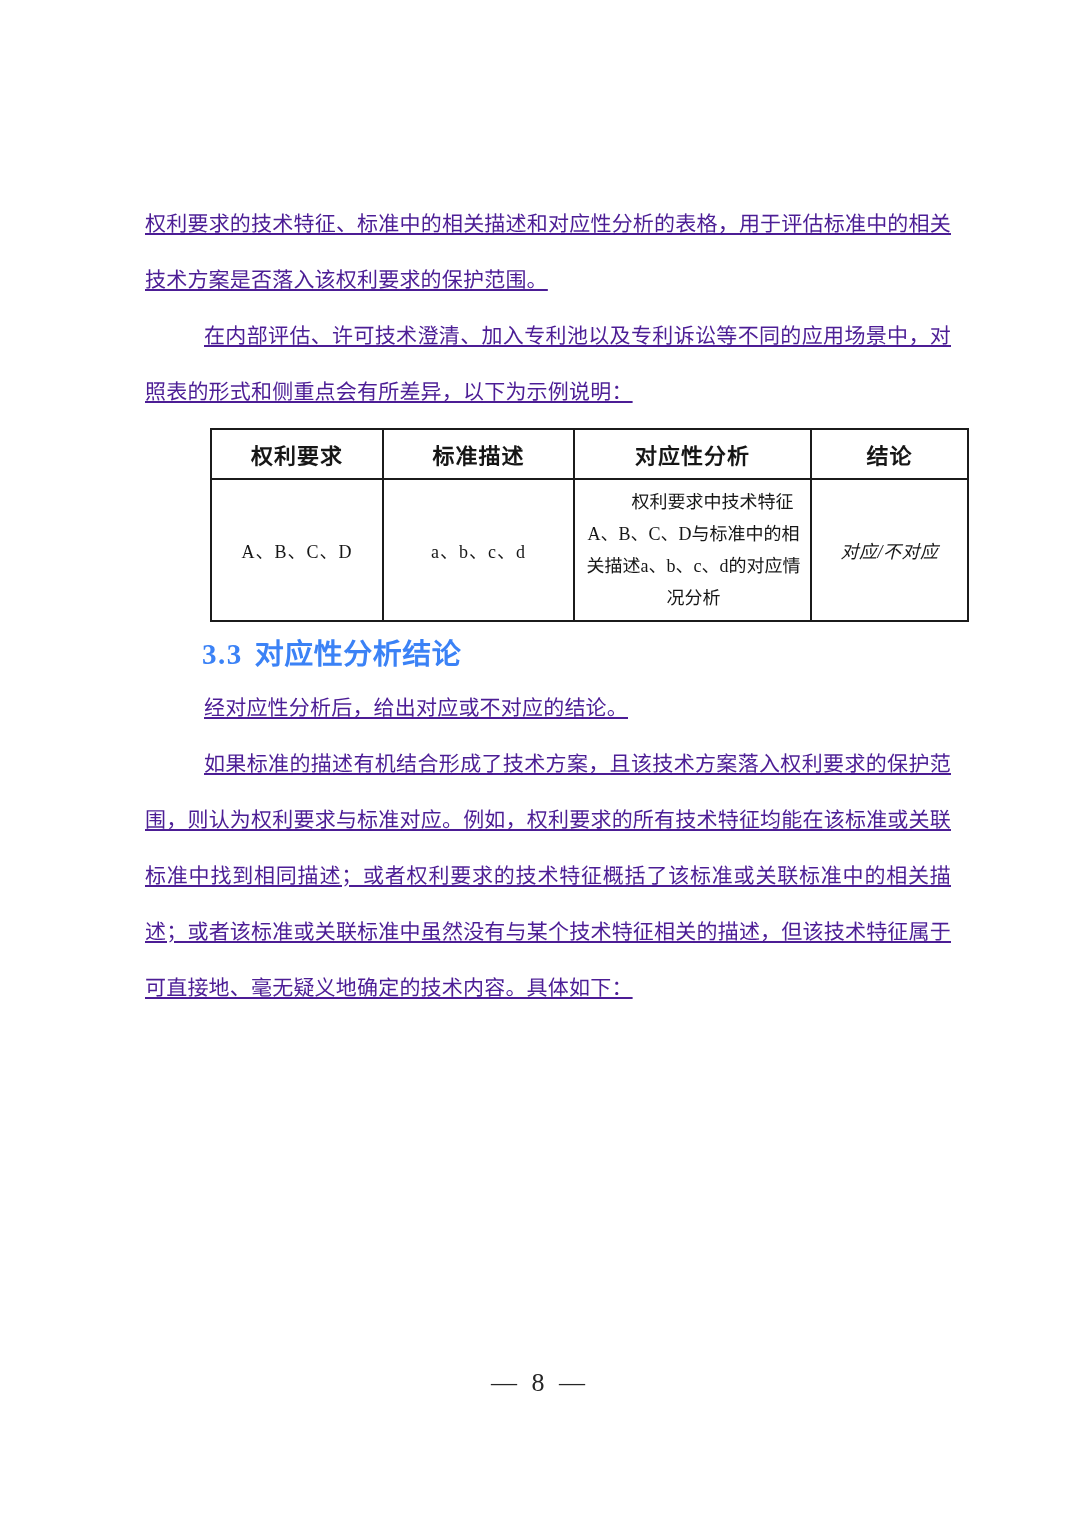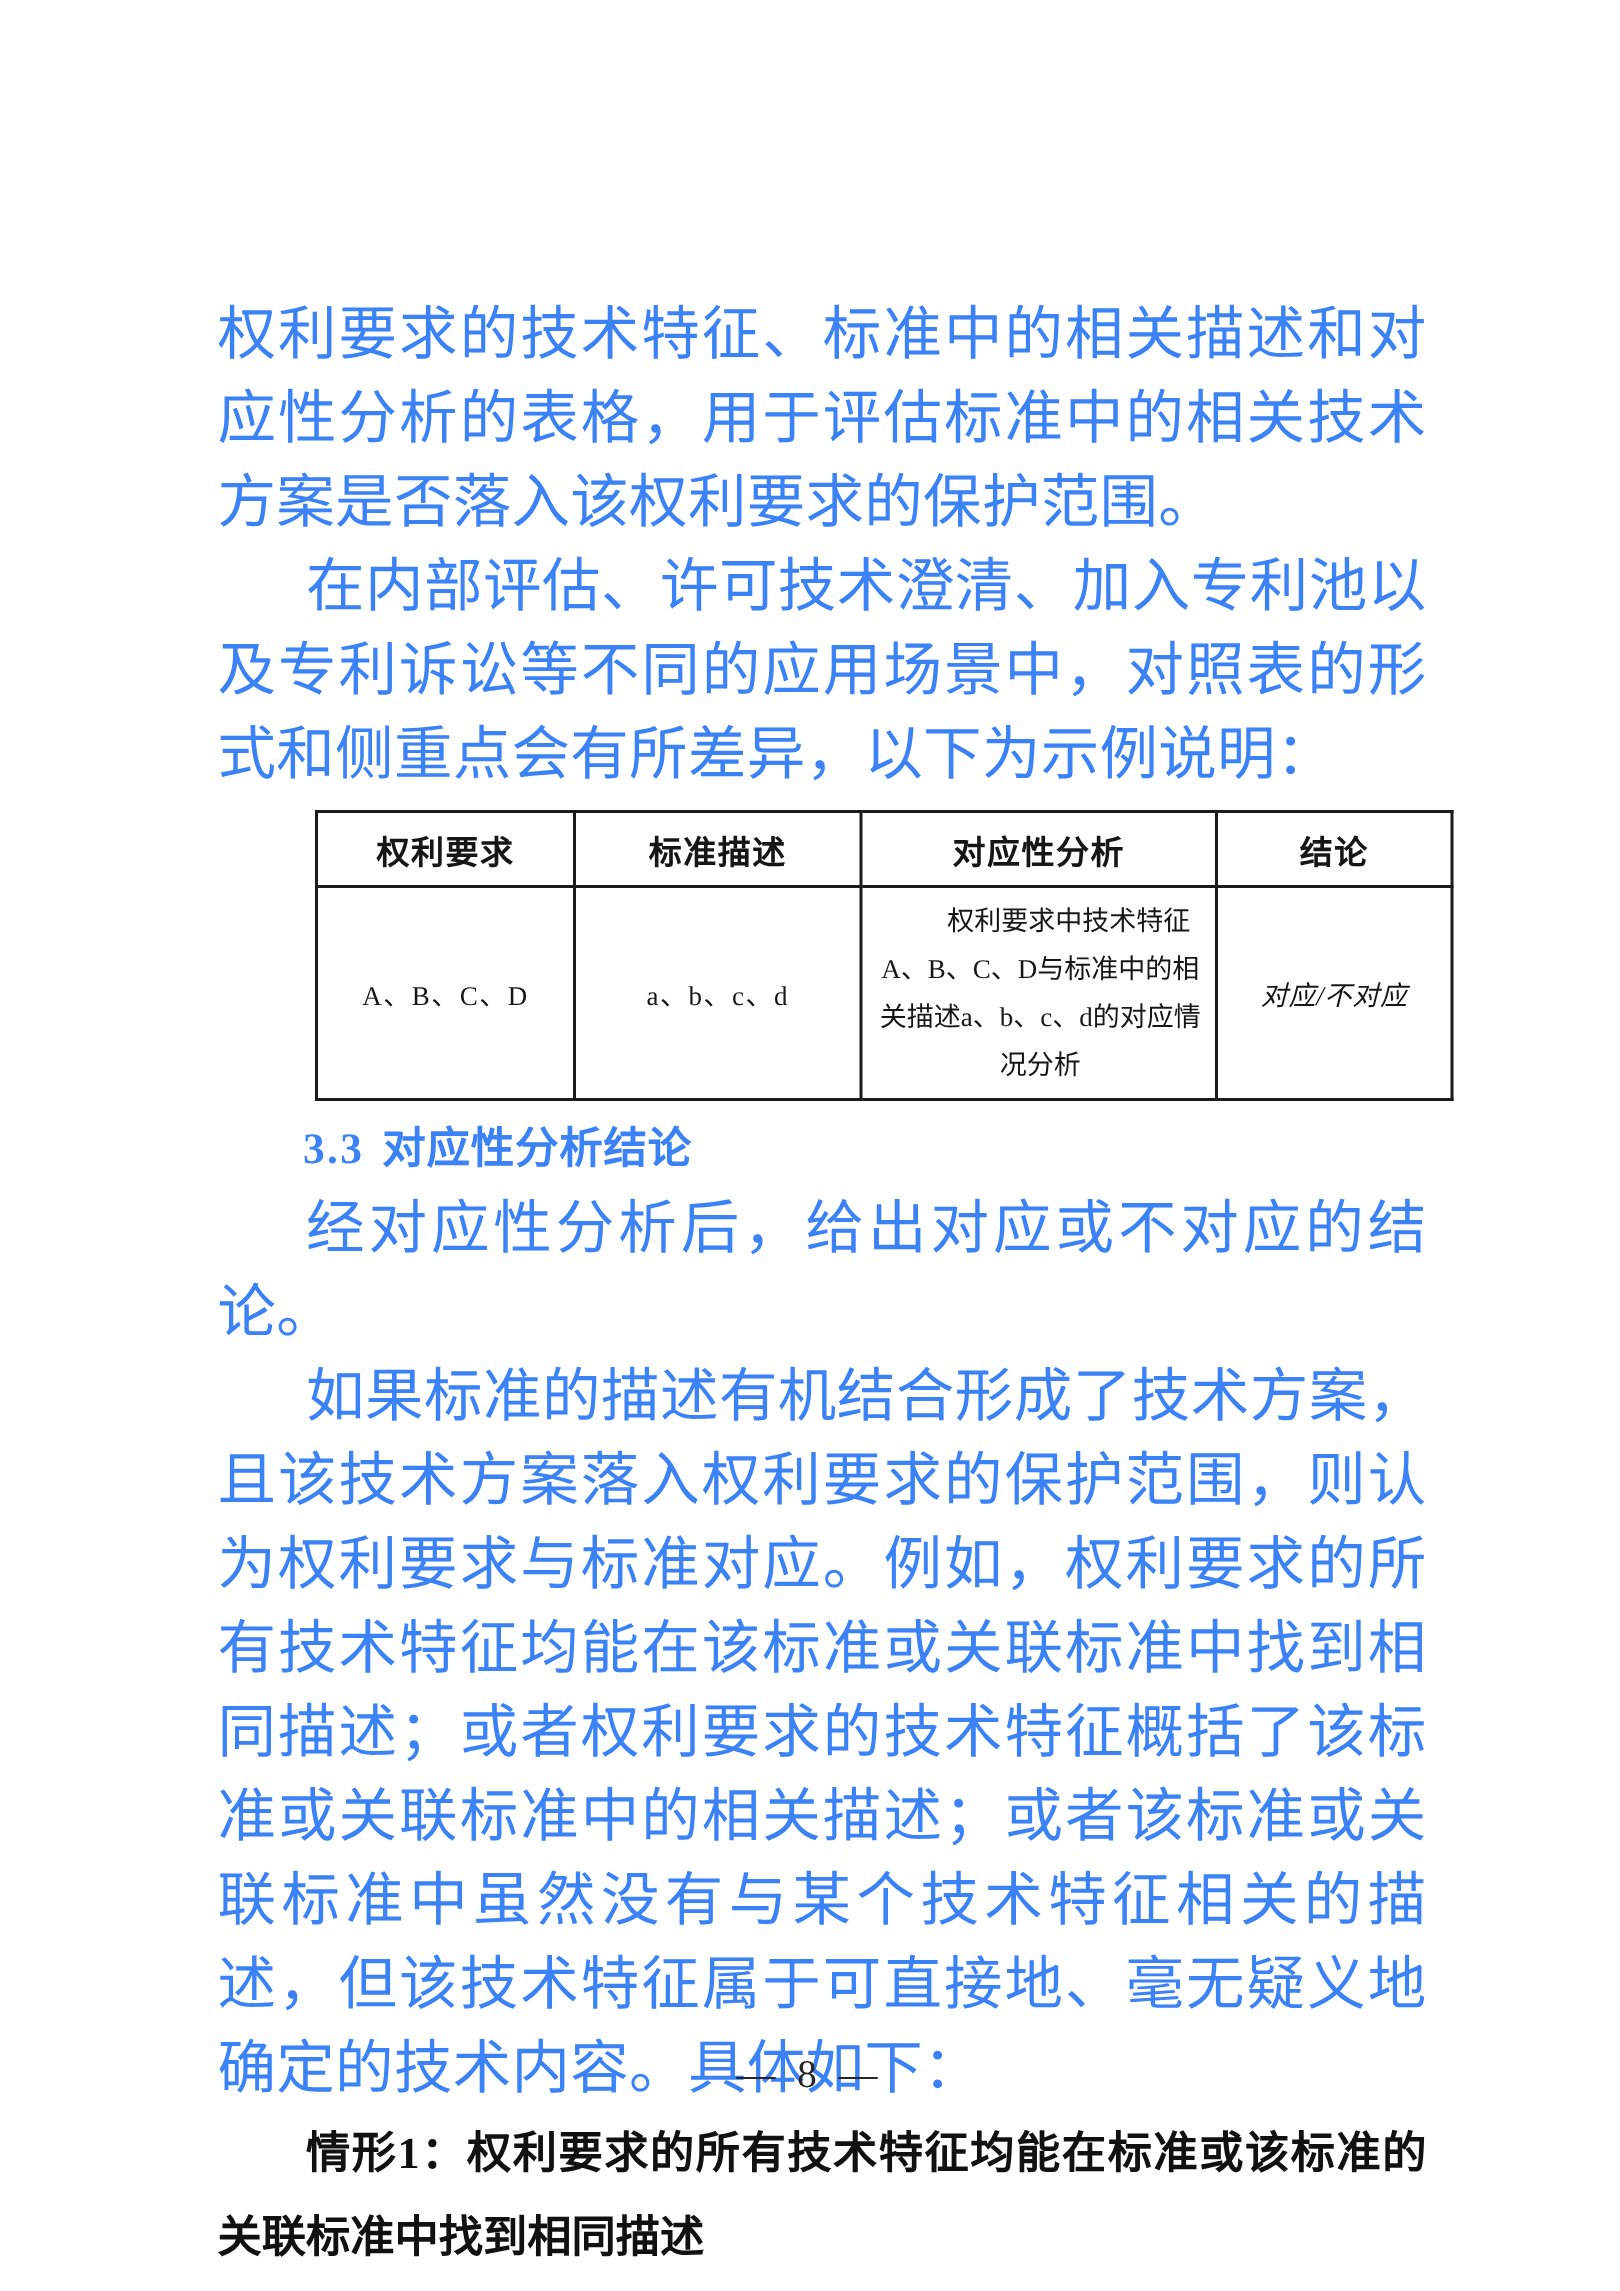--- a/index.html
+++ b/index.html
@@ -28,28 +28,29 @@
 
   .content {
     position: absolute;
     left: 145px;
     top: 196px;
     width: 806px;
   }
 
   
   .para {
-    font-size: 39px;
+    font-size: 21px;
     line-height: 56px;
     text-align: justify;
     text-justify: inter-character;
     letter-spacing: 0.2px;
-    color: #3b82f6;
+    color: #4c1d95;
     margin: 0;
     word-break: break-all;
+    text-decoration: underline;
   }
   .para.indent {
     text-indent: 59px;
   }
   .para + .para {
     margin-top: 0;
   }
 
   
   .sec-heading {
@@ -195,19 +196,18 @@
       </table>
     </div>
 
     <h2 class="sec-heading"><span class="sec-num">3.3</span><span>对应性分析结论</span></h2>
 
     <p class="para indent">经对应性分析后，给出对应或不对应的结论。</p>
 
 
     <p class="para indent">如果标准的描述有机结合形成了技术方案，且该技术方案落入权利要求的保护范围，则认为权利要求与标准对应。例如，权利要求的所有技术特征均能在该标准或关联标准中找到相同描述；或者权利要求的技术特征概括了该标准或关联标准中的相关描述；或者该标准或关联标准中虽然没有与某个技术特征相关的描述，但该技术特征属于可直接地、毫无疑义地确定的技术内容。具体如下：</p>
 
-    <p class="case-heading">情形1：权利要求的所有技术特征均能在标准或该标准的关联标准中找到相同描述</p>
 
   </div>
 
   <div class="page-footer">— 8 —</div>
 
 </div>
 
 </body></html>

